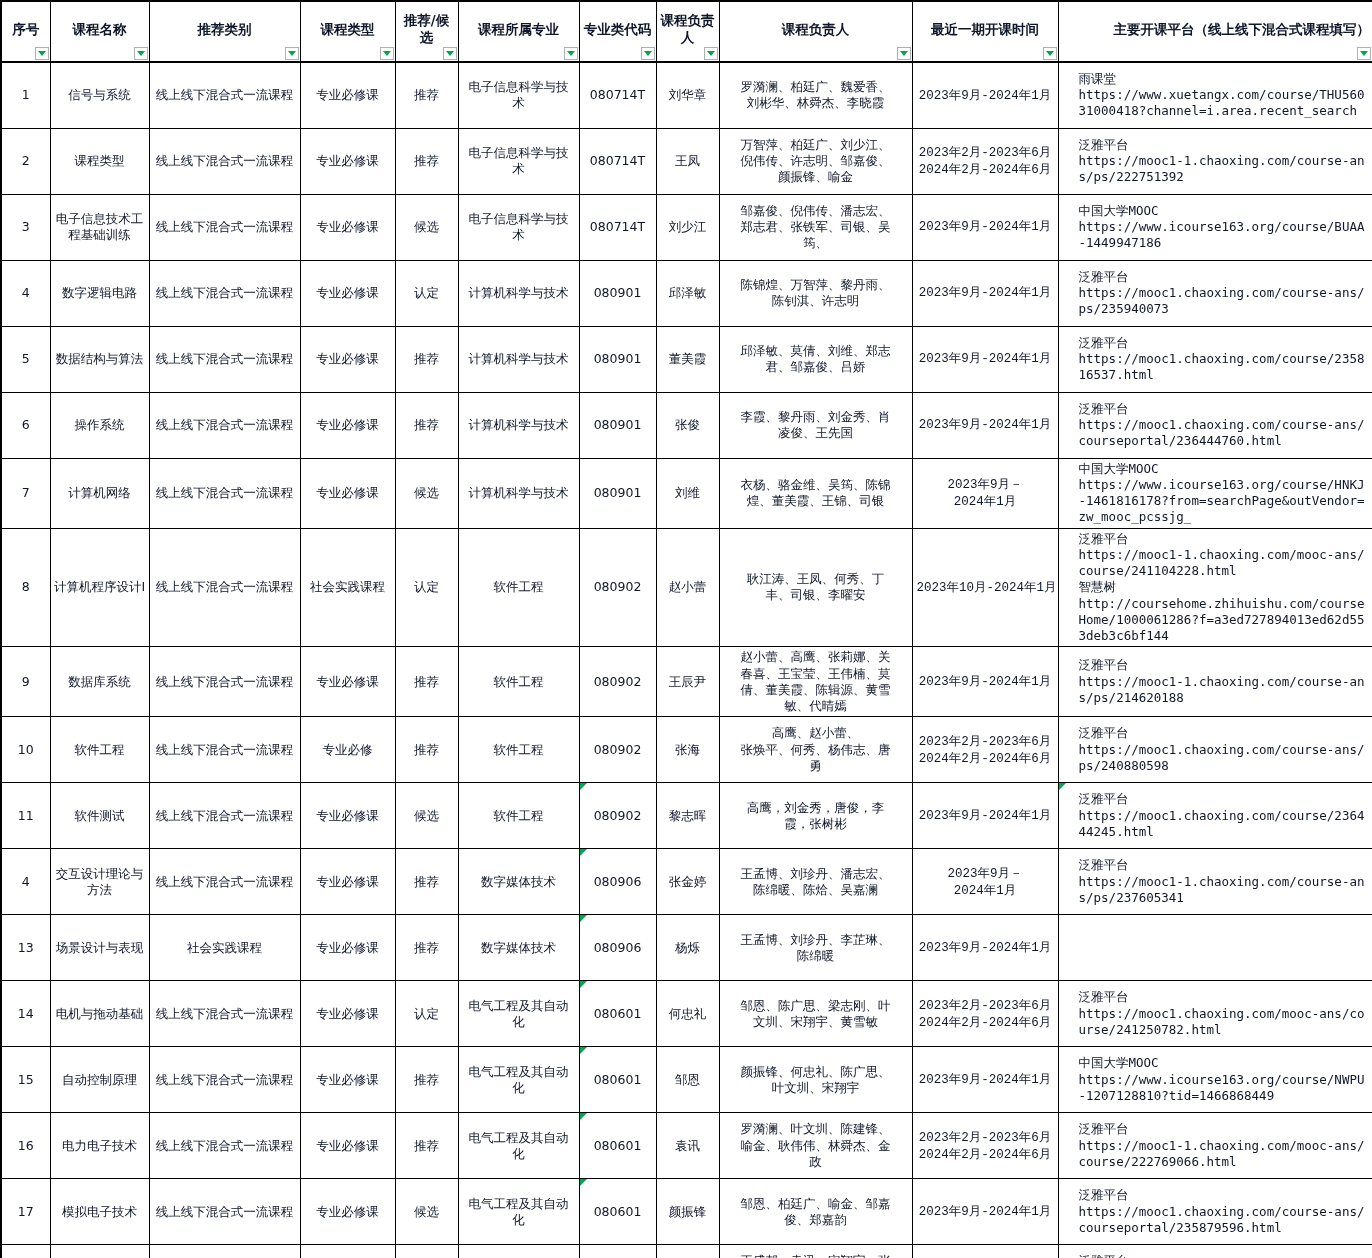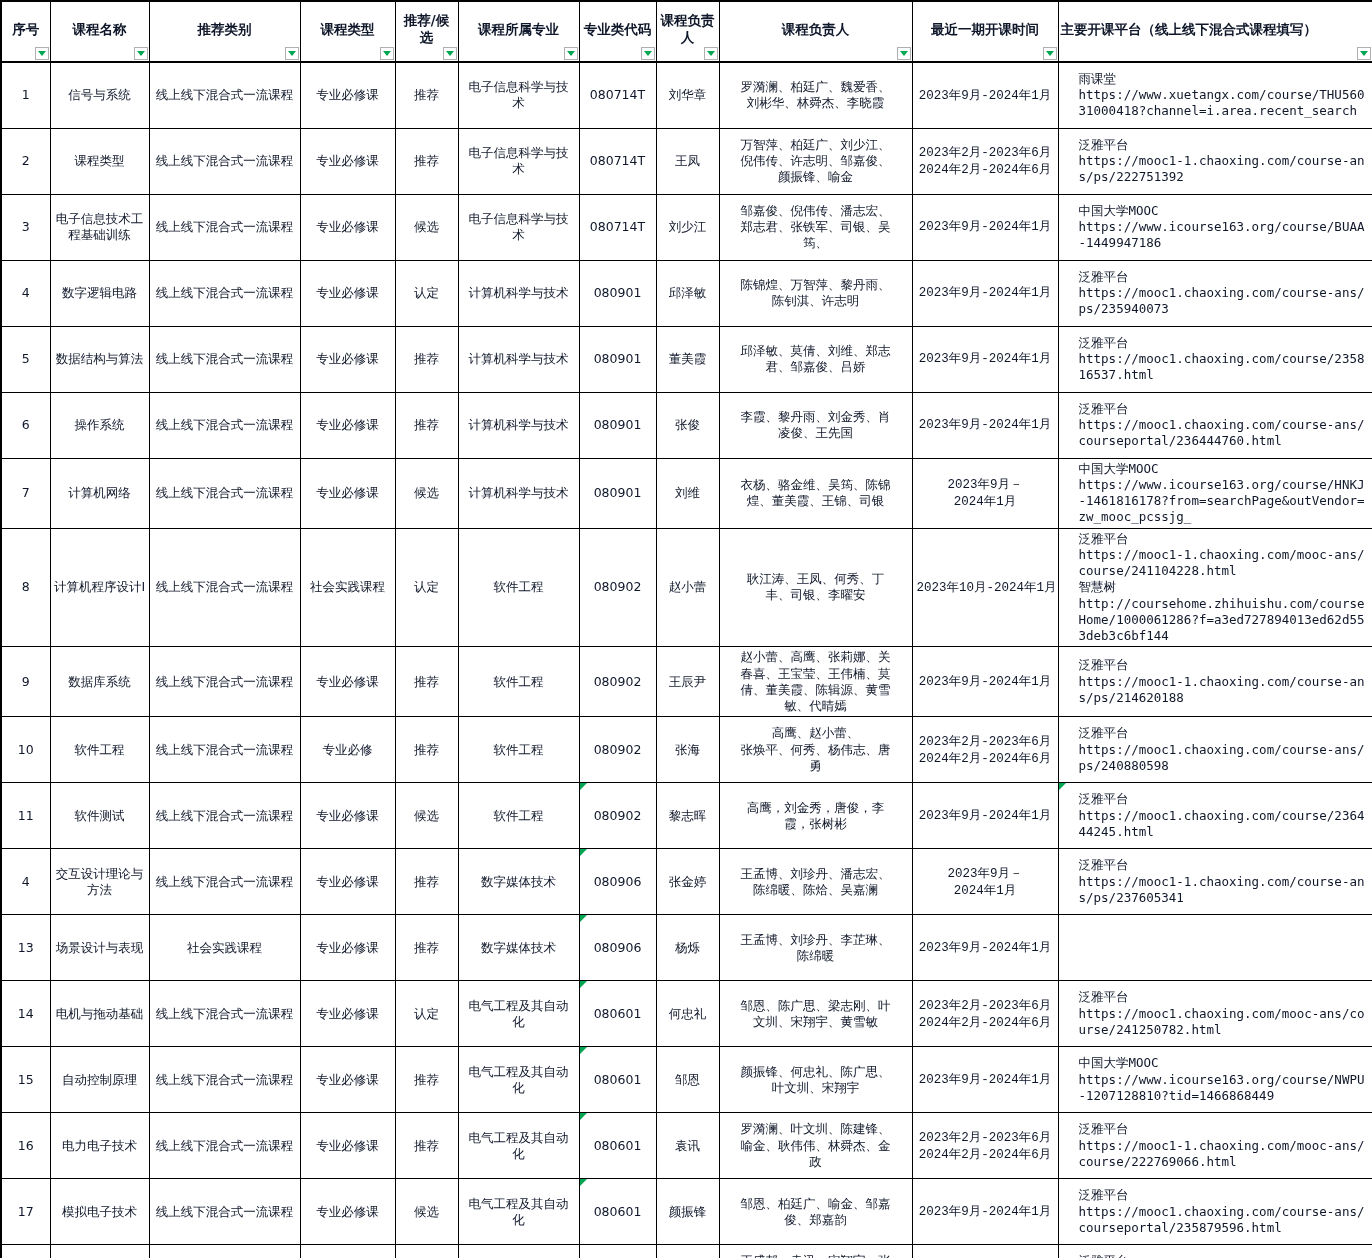--- a/index.html
+++ b/index.html
@@ -6,21 +6,21 @@
   .sheet{
     width:1372px;height:1258px;overflow:hidden;background:#fff;
     font-family:"DejaVu Sans",sans-serif;color:#0f172a;
   }
   table{border-collapse:collapse;table-layout:fixed;width:1372px;border:2px solid #000;}
   th,td{border:1px solid #000;vertical-align:middle;overflow:hidden;}
   thead th{
     position:relative;font-size:13.5px;font-weight:bold;text-align:center;
     height:52px;border-bottom:2px solid #000;padding:1px 2px 6px 2px;line-height:1.25;
   }
-  thead th.col-platform{text-align:left;}
+  thead th.col-platform{text-align:right;}
   tbody tr{height:66px;}
   tbody tr:nth-child(8){height:100px;}
   td{position:relative;font-size:12.5px;text-align:center;padding:2px 4px;line-height:1.3;}
   td span{white-space:pre-line;}
   td.col-name{padding:12px 2px;}
   td.col-members{padding:2px 20px;}
   td.col-platform{
     text-align:left;vertical-align:middle;padding:2px 1px 2px 20px;
     font-family:"DejaVu Sans Mono",monospace;font-size:12.5px;
   }

